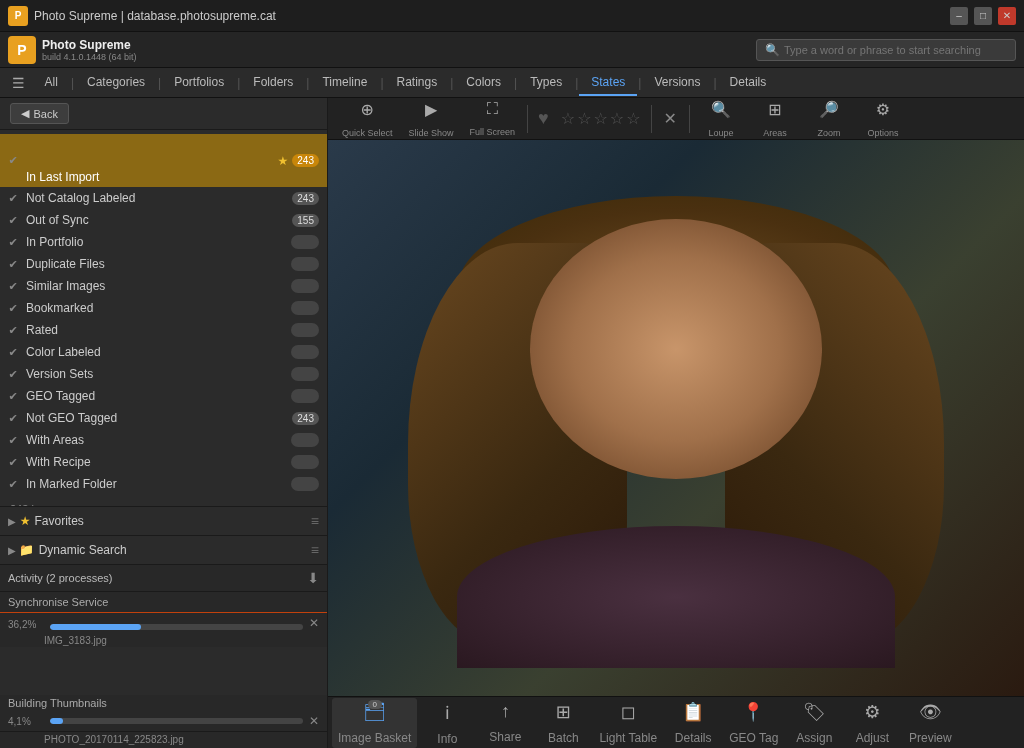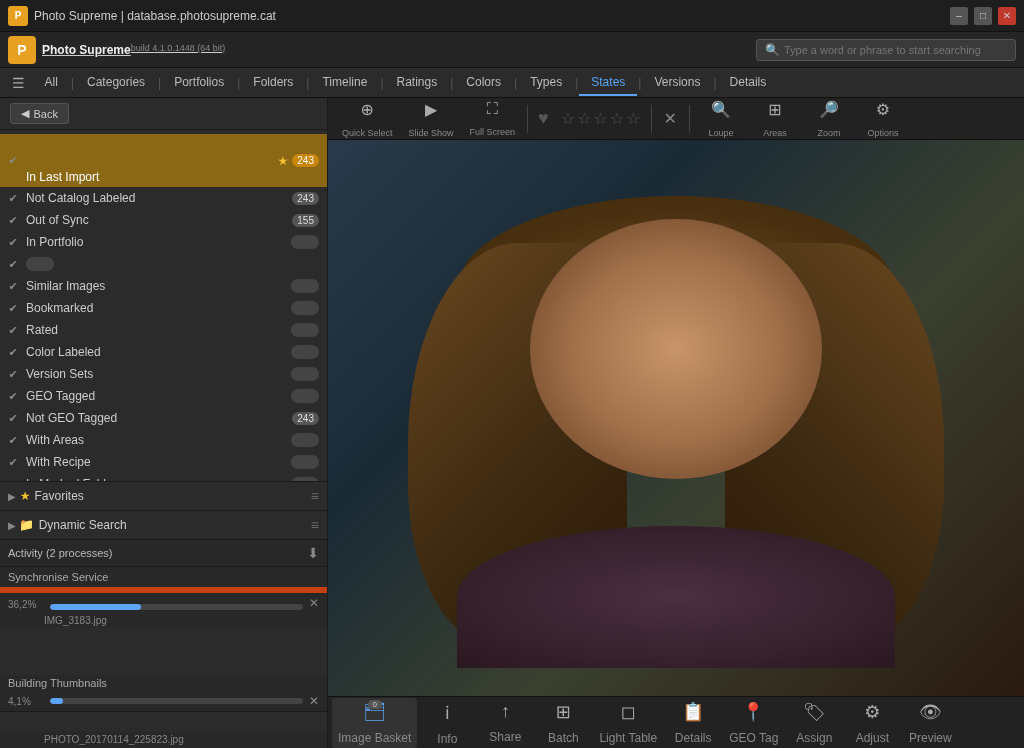--- a/index.html
+++ b/index.html
@@ -63,21 +63,21 @@
       margin-right: 10px;
     }
     #headerbar .logo-icon {
       width: 28px; height: 28px;
       background: #e8a020;
       border-radius: 4px;
       display: flex; align-items: center; justify-content: center;
       color: white; font-size: 14px; font-weight: bold;
     }
     #headerbar .logo-text {
-      display: flex;  text-decoration: underline;
+      display: flex; flex-direction: column;
     }
     #headerbar .logo-text .app-name { color: #eee; font-size: 12px; font-weight: bold; }
     #headerbar .logo-text .version { color: #888; font-size: 9px; }
     #headerbar .search-box {
       margin-left: auto;
       display: flex; align-items: center;
       background: #3a3a3a;
       border: 1px solid #555;
       border-radius: 3px;
       padding: 3px 8px;
@@ -235,21 +235,21 @@
       border-bottom: 1px solid #1a1a1a;
     }
     .activity-label { flex: 1; color: #bbb; font-size: 11px; }
     .activity-icon { color: #888; font-size: 14px; }
 
     .sync-row {
       padding: 4px 8px;
       color: #aaa;
       font-size: 11px;
       background: #282828;
-      border-bottom: 6px solid #c2410c;
+      border-bottom: 1px solid #c2410c;
     }
     .progress-row {
       display: flex;
       align-items: flex-end;
       padding: 3px 8px;
       background: #282828;
       gap: 6px;
     }
     .progress-label { color: #888; font-size: 10px; width: 36px; }
     .progress-bar-bg {
@@ -286,21 +286,20 @@
     }
     .progress-bar-fill2 {
       height: 100%; background: #5ba4f5; border-radius: 3px; width: 5%;
     }
     .progress-x2 { color: #888; font-size: 12px; cursor: pointer; }
     .file-row2 {
       padding: 2px 8px 3px 44px;
       color: #888;
       font-size: 10px;
       background: #282828;
-      margin-top: 20px;
     }
 
     
     #right-panel {
       flex: 1;
       display: flex;
       flex-direction: column;
       background: #1a1a1a;
     }
 
@@ -518,20 +517,21 @@
       </div>
 
       <div class="state-item">
         <span class="check-icon">✔</span>
         <span class="label">In Portfolio</span>
         <span class="toggle"></span>
       </div>
 
       <div class="state-item">
         <span class="check-icon">✔</span>
+        <span class="label">Duplicate Files</span>
         <span class="toggle"></span>
       </div>
 
       <div class="state-item">
         <span class="check-icon">✔</span>
         <span class="label">Similar Images</span>
         <span class="toggle"></span>
       </div>
 
       <div class="state-item">

